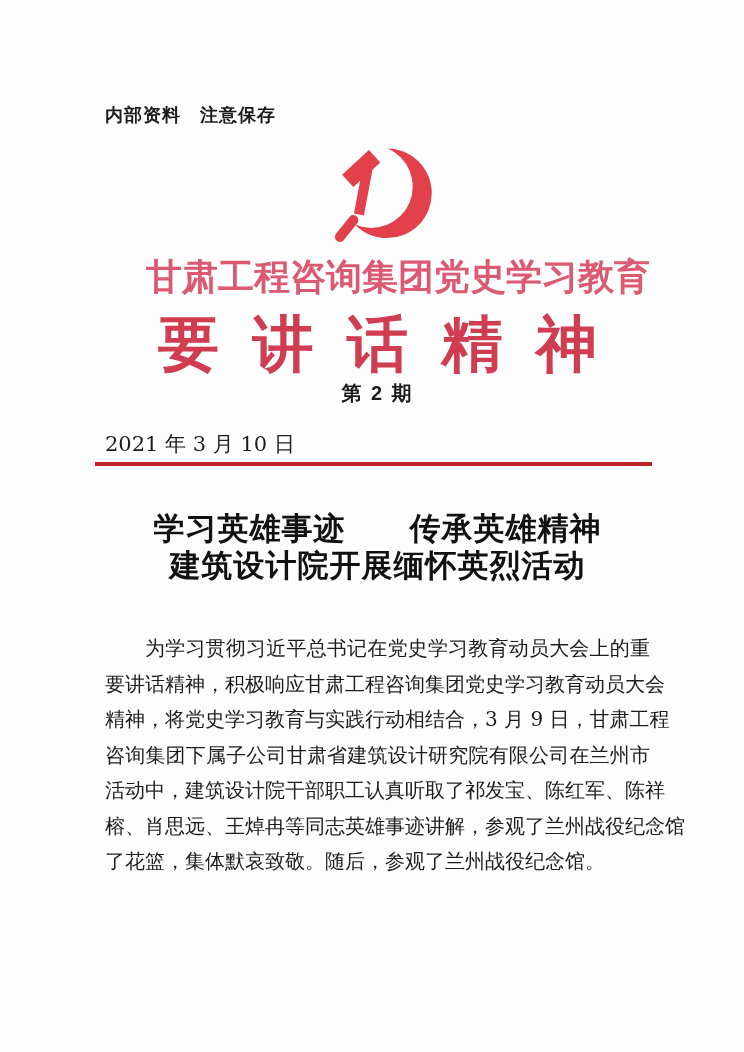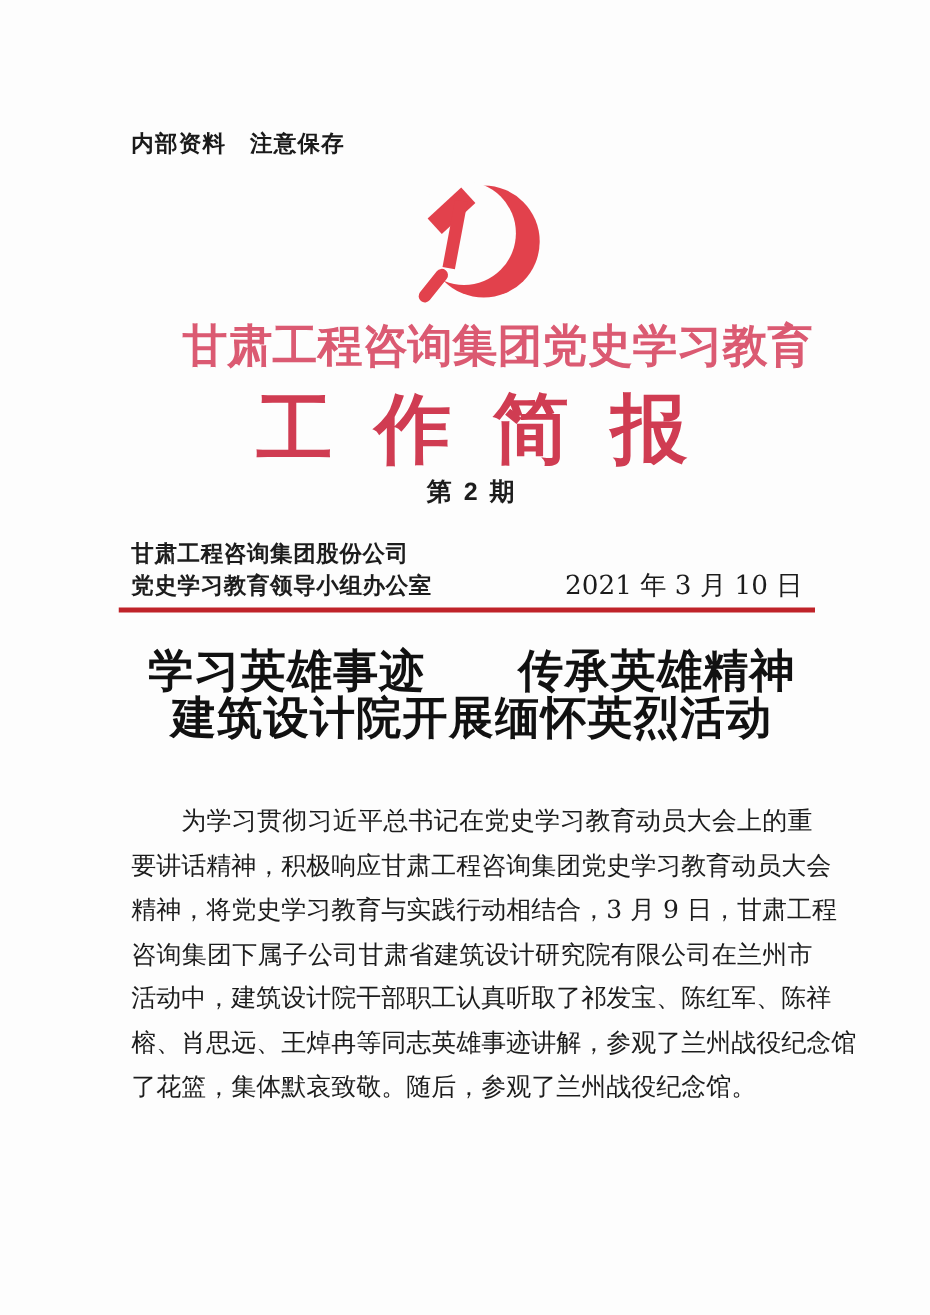--- a/index.html
+++ b/index.html
@@ -74,25 +74,25 @@
     white-space: nowrap;
   }
   .red-rule {
     margin-top: 5px;
     margin-left: -10px;
     width: calc(100% + 12px);
     height: 4px;
     background: #bf2329;
   }
   .headline {
-    margin-top: 28px;
+    margin-top: 44px;
     text-align: center;
     font-family: "Liberation Sans", sans-serif;
     font-weight: bold;
-    font-size: 36px;
+    font-size: 31px;
     line-height: 37px;
     color: #111;
     letter-spacing: 1px;
   }
   .body-text {
     margin-top: 47px;
     font-size: 20px;
     line-height: 35.5px;
     color: #1c1c1c;
   }
@@ -121,29 +121,25 @@
       <line x1="28" y1="76" x2="16" y2="91" stroke="#e2414c" stroke-width="9" stroke-linecap="round"></line>
 
       <line x1="23" y1="41" x2="47" y2="19" stroke="#e2414c" stroke-width="15"></line>
 
       <line x1="42" y1="23" x2="33" y2="71" stroke="#e2414c" stroke-width="9"></line>
     </svg>
   </div>
 
   <div class="masthead-title">甘肃工程咨询集团党史学习教育</div>
 
-  <div class="masthead-script">工作简报</div>
+  <div class="masthead-script">要讲话精神</div>
 
   <div class="issue">第 2 期</div>
 
   <div class="pub-row">
-    <div>
-      <div class="org-line">甘肃工程咨询集团股份公司</div>
-      <div class="org-line">党史学习教育领导小组办公室</div>
-    </div>
     <div class="pub-date">2021 年 3 月 10 日</div>
   </div>
 
   <div class="red-rule"></div>
 
   <div class="headline">
     <div>学习英雄事迹　　传承英雄精神</div>
     <div>建筑设计院开展缅怀英烈活动</div>
   </div>
 

